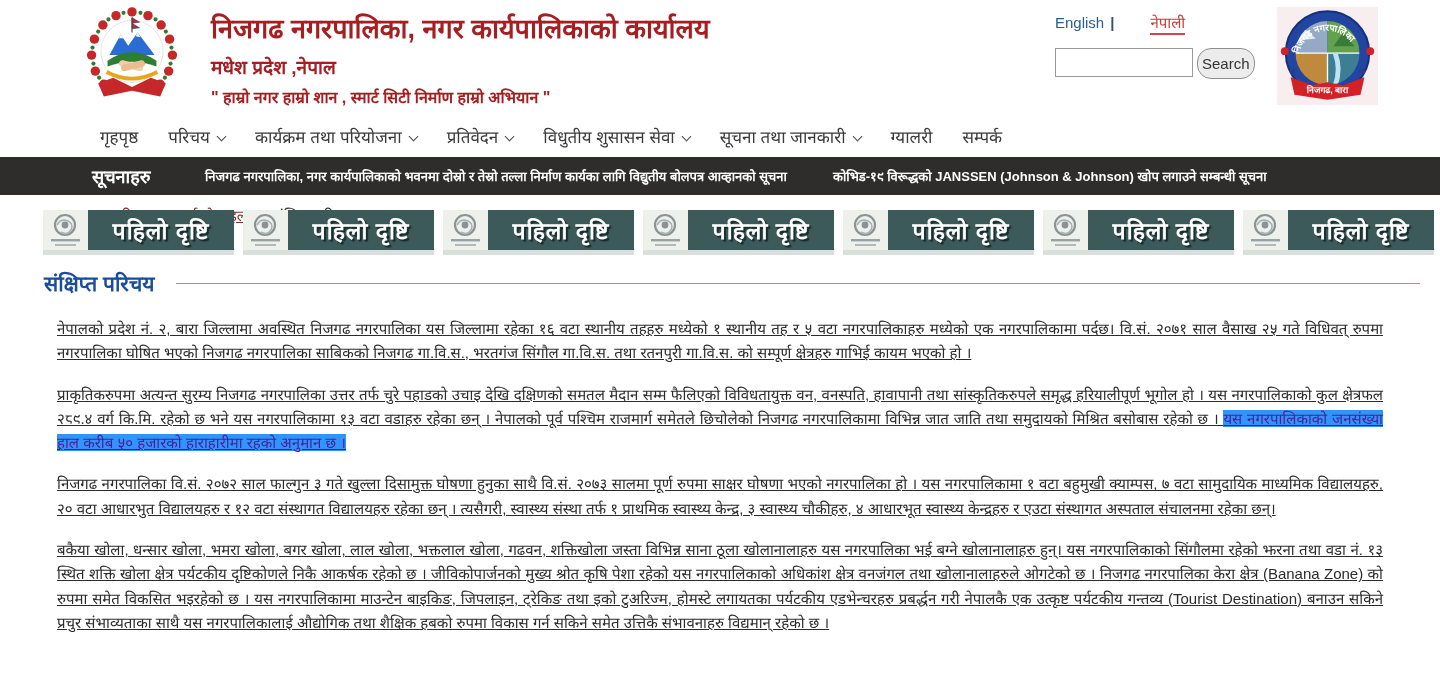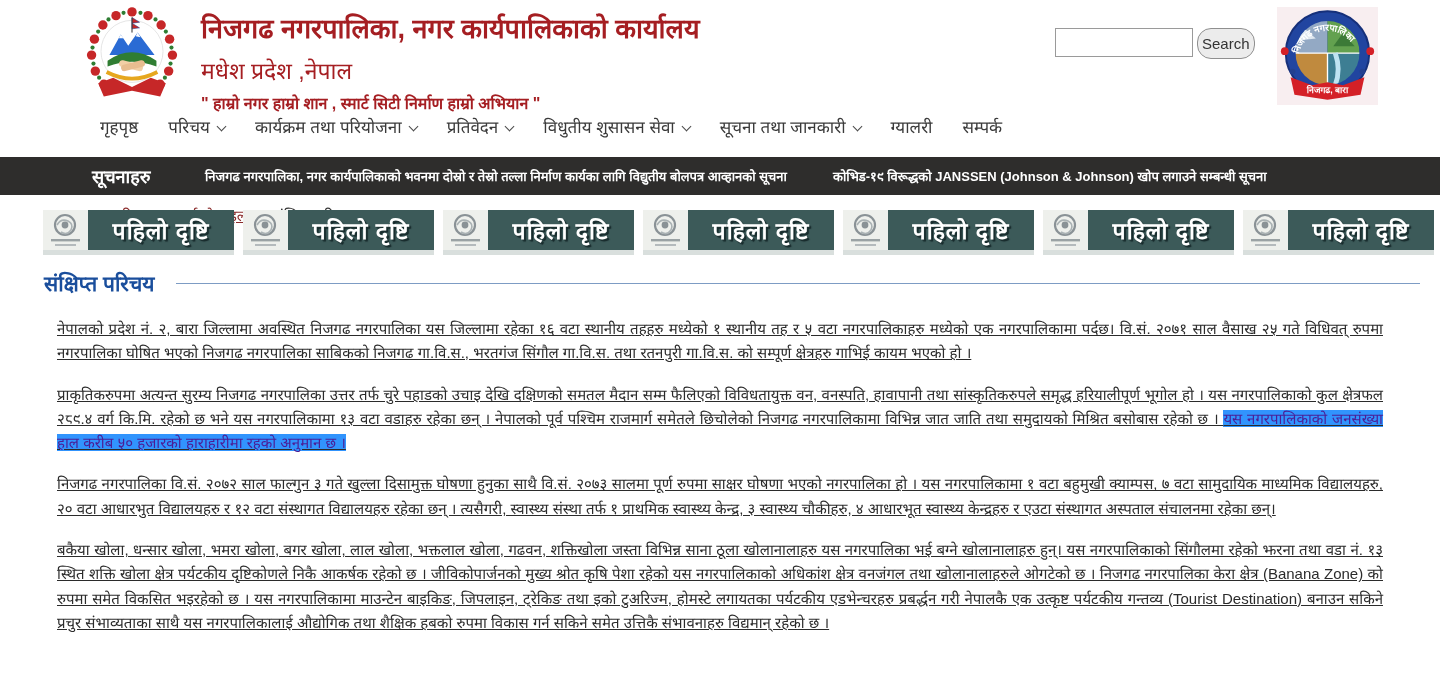--- a/index.html
+++ b/index.html
@@ -3,37 +3,37 @@
 <meta charset="utf-8">
 <style>
   * { margin:0; padding:0; box-sizing:border-box; }
   html,body { width:1440px; height:676px; overflow:hidden; background:#fff;
               font-family:"Liberation Sans","DejaVu Sans",sans-serif; }
   .page { width:1440px; height:676px; position:relative; background:#fff; }
 
   
   header { display:flex; align-items:flex-start; padding:6px 20px 4px 85px; height:115px; position:relative; }
   .logo-left { width:94px; height:102px; flex:0 0 auto; }
-  .header-text { margin-left:22px; padding-top:8px; }
+  .header-text { margin-left:32px; padding-top:8px; }
   .site-title { color:var(--brand-maroon); font-size:27px; font-weight:bold; line-height:1.15; }
-  .site-subtitle { color:var(--brand-maroon); font-size:23px; font-weight:normal; margin-top:9px; }
+  .site-subtitle { color:var(--brand-maroon); font-size:19px; font-weight:bold; margin-top:9px; }
   .site-slogan { color:var(--brand-maroon); font-size:16px; font-weight:bold; margin-top:6px; }
   .header-right { position:absolute; left:1055px; top:12px; width:210px; }
   .lang-row { font-size:15px; }
   .lang-en { color:var(--link-blue); text-decoration:none; }
   .lang-divider { color:#334f86; margin:0 10px 0 6px; font-weight:bold; }
   .lang-np { color:var(--active-lang-red); text-decoration:none; border-bottom:2px solid #d04848; padding-bottom:2px; margin-left:26px; }
   .search-row { margin-top:16px; display:flex; }
   .search-row input { width:138px; height:29px; border:1px solid #9a9a9a; background:#fff; padding:0 6px; font-size:14px; }
   .search-row button { margin-left:4px; height:31px; padding:0 4px; font-size:15px; color:#333;
                        background:#ececec; border:1px solid #8f8f8f; border-radius:14px; }
   .logo-right { position:absolute; left:1277px; top:7px; width:101px; height:98px; background:#f8eef0; }
 
   
-  nav { display:flex; align-items:flex-start; gap:30px; padding:0 20px 0 100px; height:42px; }
+  nav { display:flex; align-items:center; gap:30px; padding:0 20px 0 100px; height:42px; }
   .nav-item { font-size:17px; color:#3a3a3a; font-weight:500; cursor:pointer; white-space:nowrap; }
   .caret { display:inline-block; width:7px; height:7px; border-right:1.8px solid #4a4a4a;
            border-bottom:1.8px solid #4a4a4a; transform:rotate(45deg); margin-left:8px; vertical-align:3px; }
 
   
   .notice-bar { background:var(--notice-bg); height:38px; display:flex; align-items:center;
                 padding-left:92px; overflow:hidden; white-space:nowrap; }
   .notice-label { color:#fff; font-size:18px; font-weight:bold; width:113px; flex:0 0 auto; }
   .notice-item { color:#fff; font-size:13px; font-weight:bold; margin-right:46px; }
 
@@ -120,20 +120,23 @@
       </svg>
     </div>
 
     <div class="header-text">
       <div class="site-title">निजगढ नगरपालिका, नगर कार्यपालिकाको कार्यालय</div>
       <div class="site-subtitle">मधेश प्रदेश ,नेपाल</div>
       <div class="site-slogan">" हाम्रो नगर हाम्रो शान , स्मार्ट सिटी निर्माण हाम्रो अभियान "</div>
     </div>
 
     <div class="header-right">
+      <div class="lang-row">
+        <a href="#" class="lang-en">English</a><span class="lang-divider">|</span><a href="#" class="lang-np">नेपाली</a>
+      </div>
       <div class="search-row">
         <input type="text" value="" style="">
         <button>Search</button>
       </div>
     </div>
 
     <div class="logo-right">
       <svg viewBox="0 0 104 100" width="101" height="98">
         <defs>
           <clipPath id="seal-clip">

